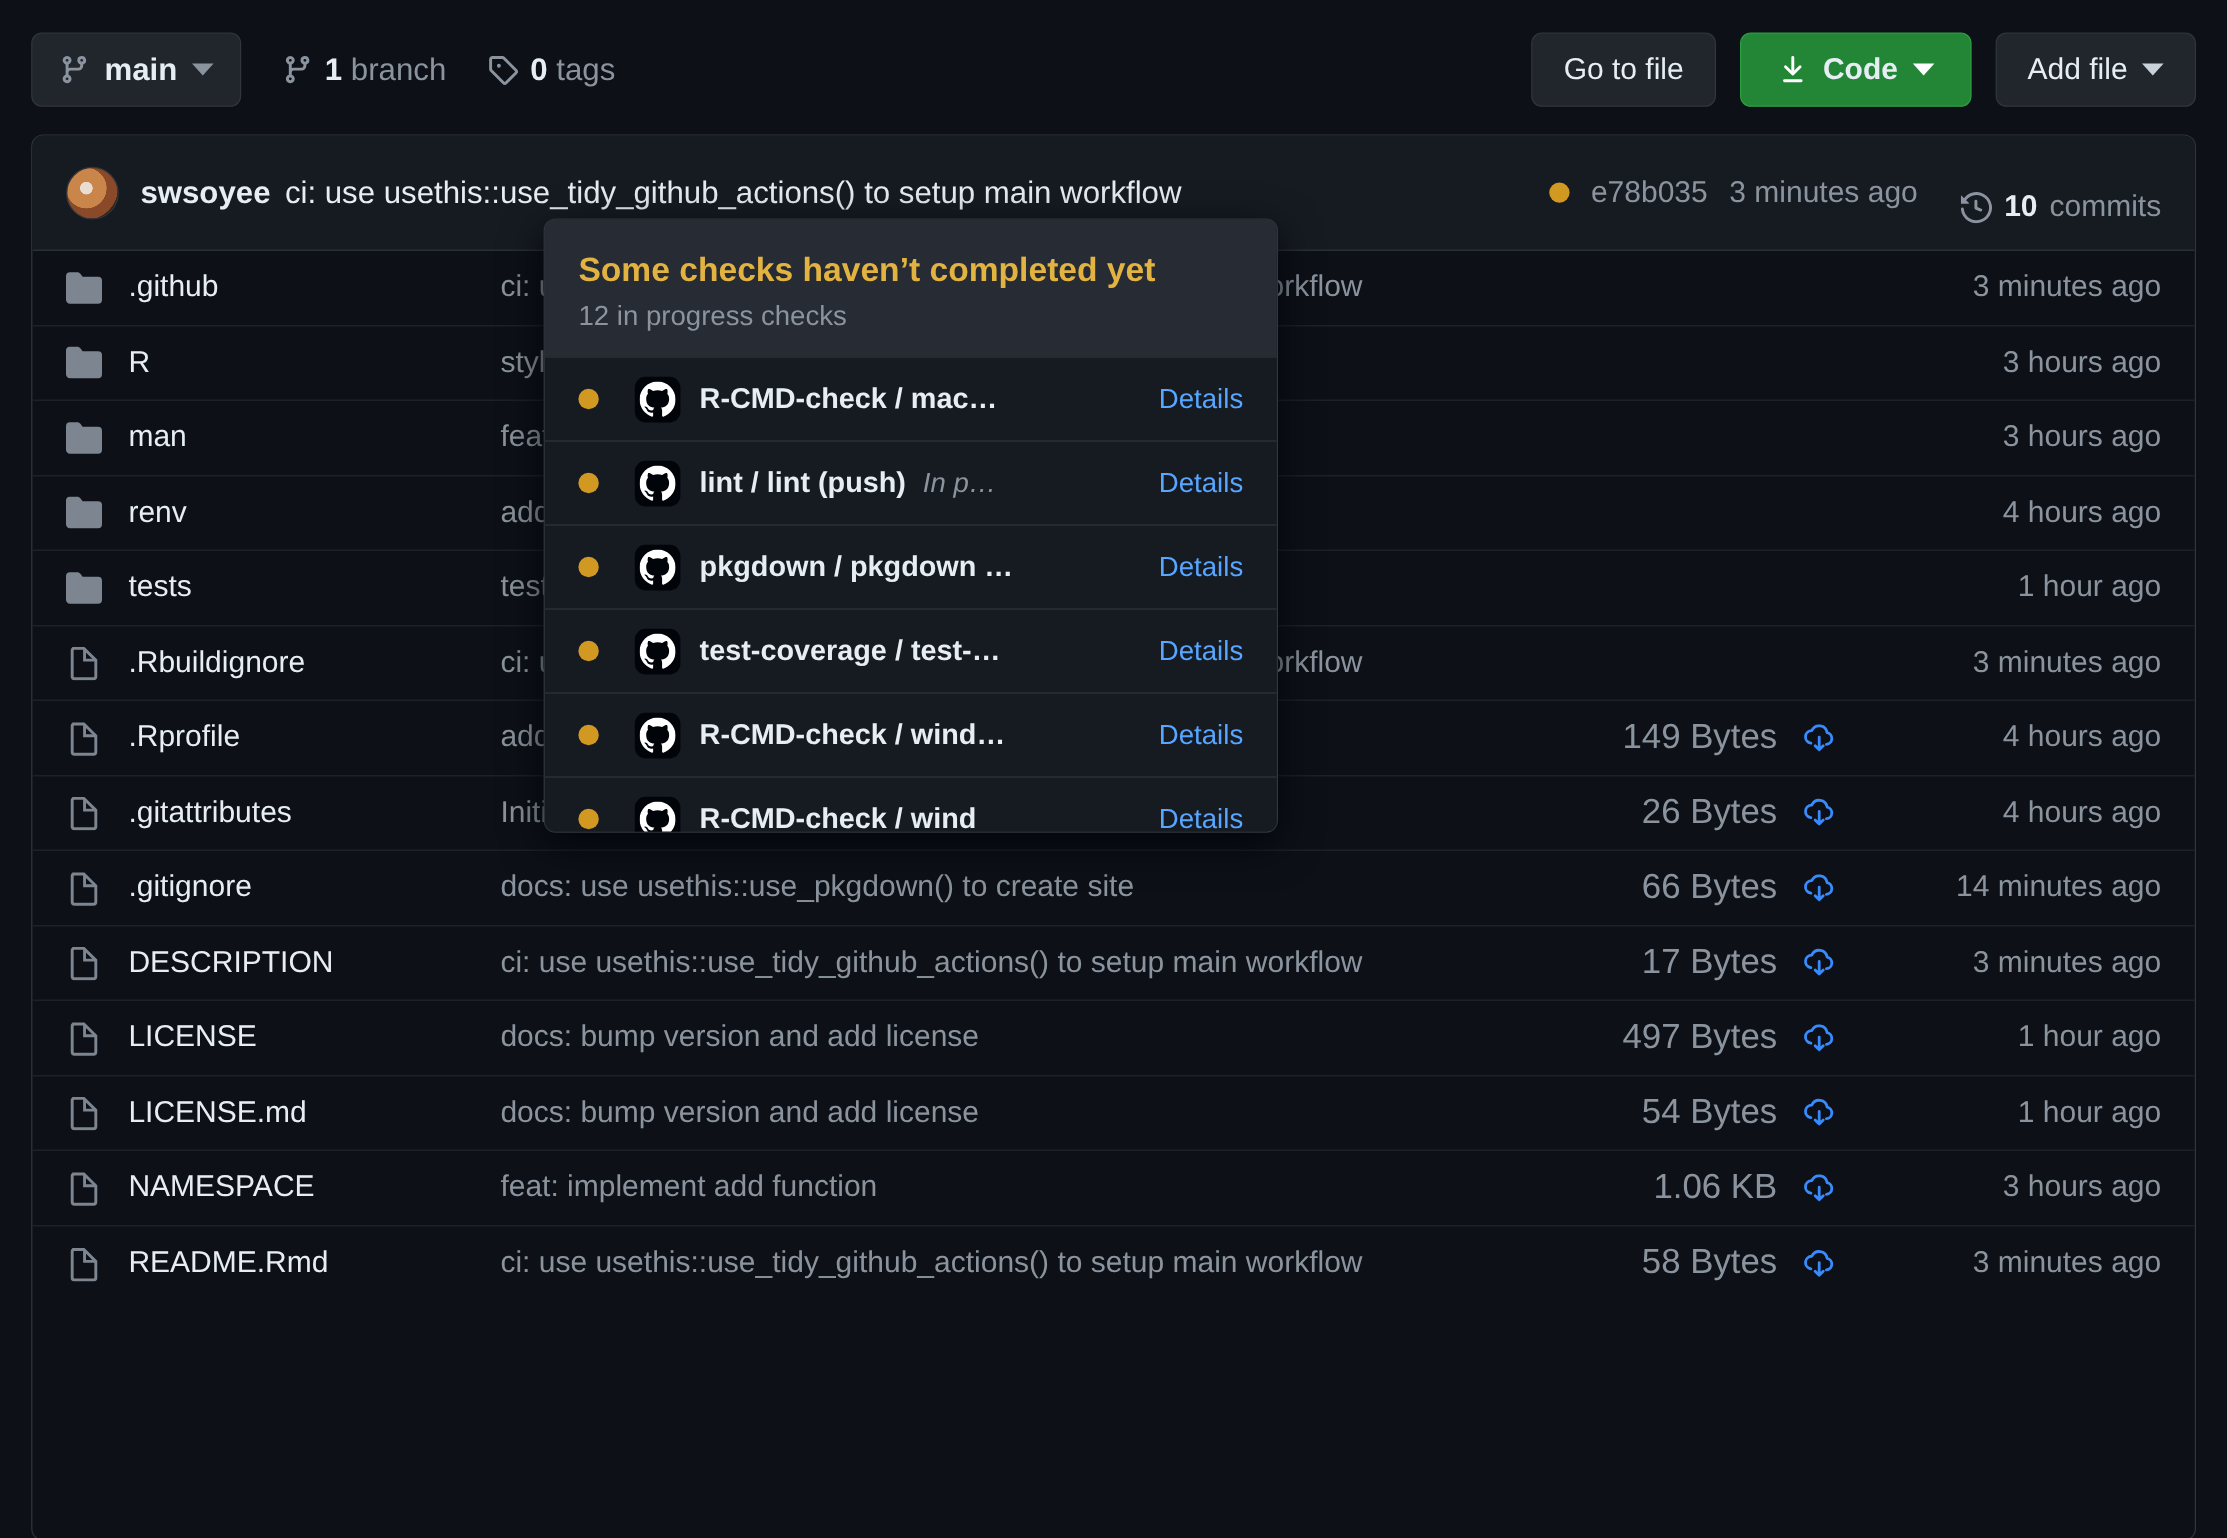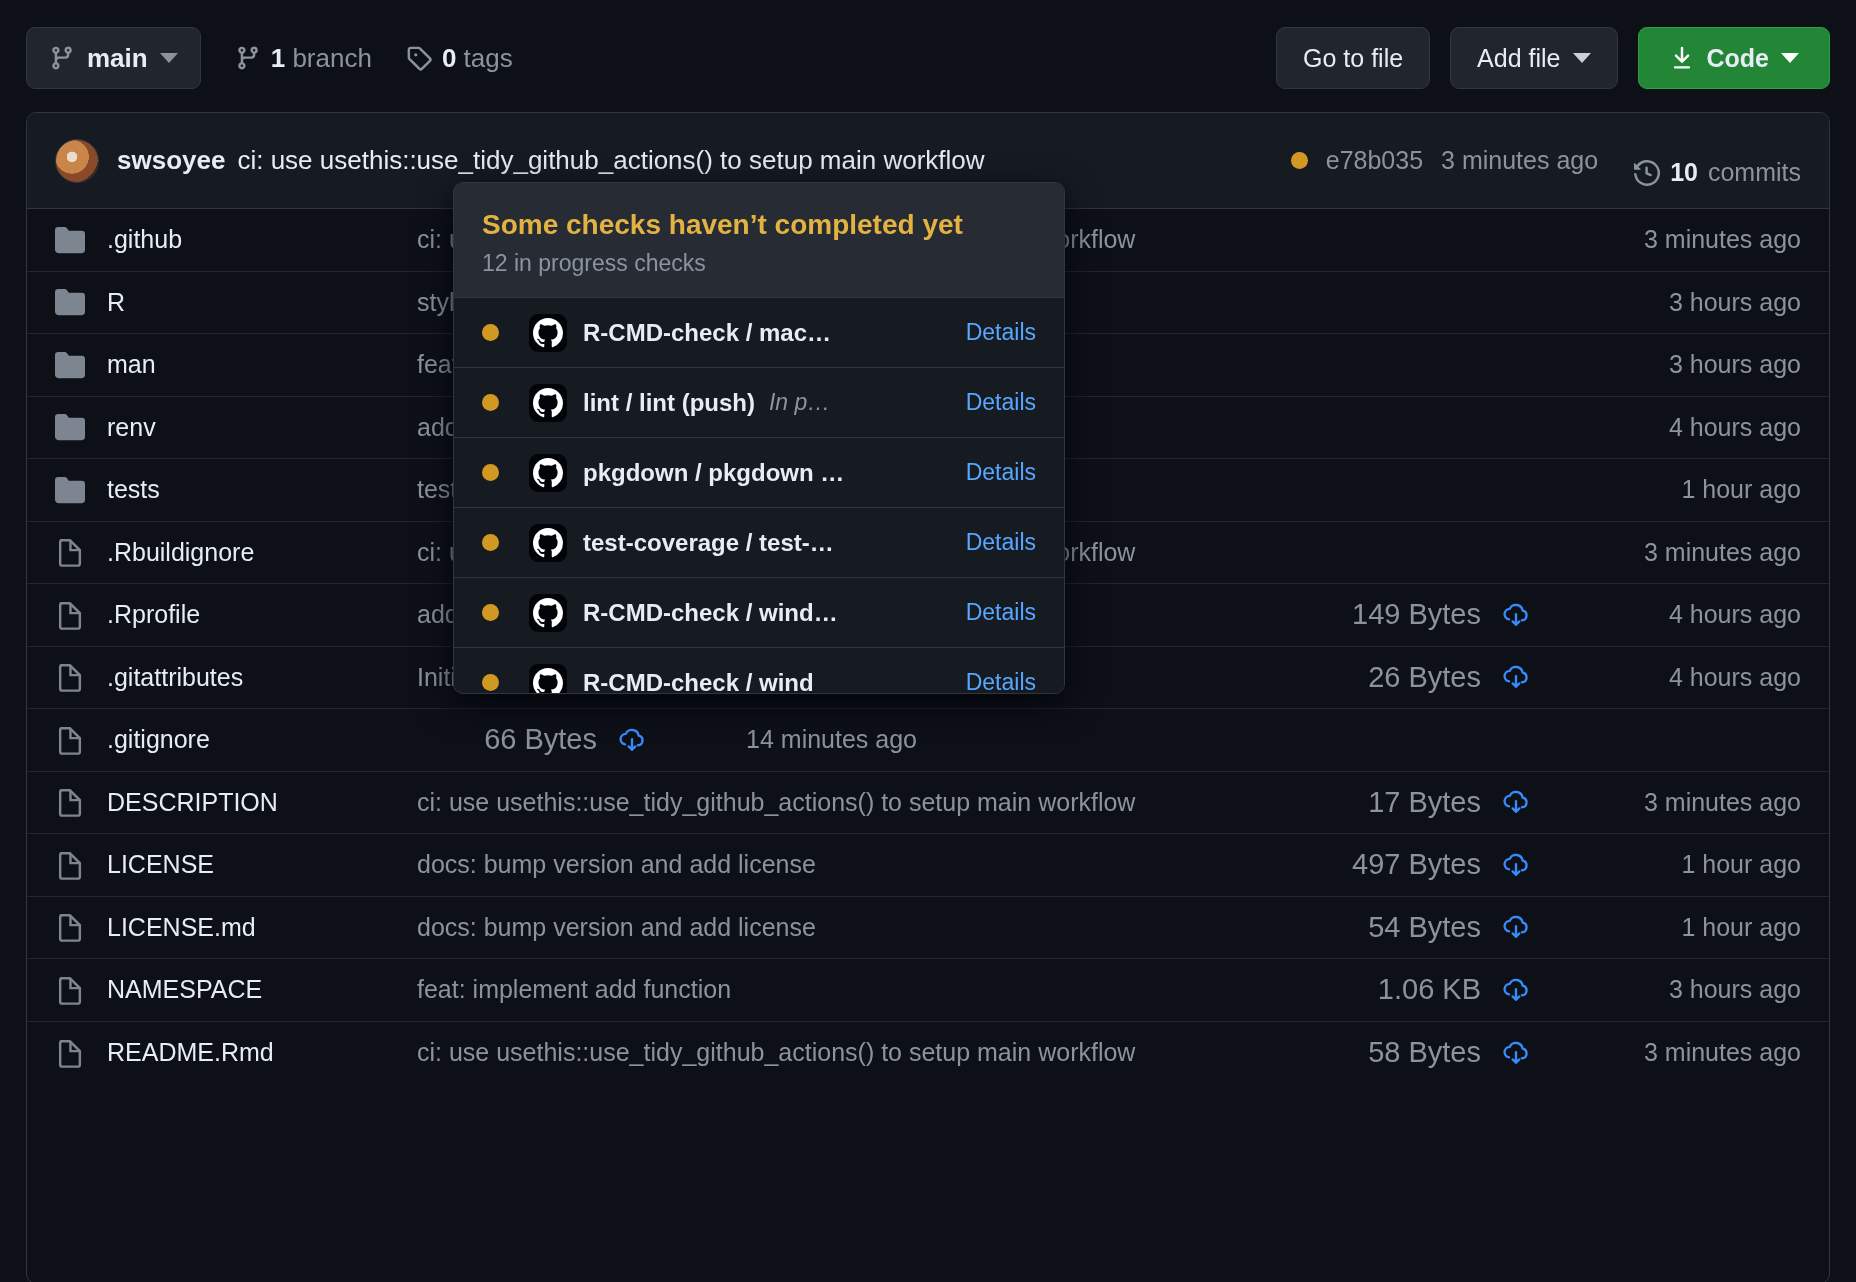--- a/index.html
+++ b/index.html
@@ -129,32 +129,32 @@
             <path d="M1 7.775V2.75C1 1.784 1.784 1 2.75 1h5.025c.464 0 .91.184 1.238.513l6.25 6.25a1.75 1.75 0 0 1 0 2.474l-5.026 5.026a1.75 1.75 0 0 1-2.474 0l-6.25-6.25A1.752 1.752 0 0 1 1 7.775Zm1.5 0c0 .066.026.13.073.177l6.25 6.25a.25.25 0 0 0 .354 0l5.025-5.025a.25.25 0 0 0 0-.354l-6.25-6.25a.25.25 0 0 0-.177-.073H2.75a.25.25 0 0 0-.25.25ZM6 5a1 1 0 1 1 0 2 1 1 0 0 1 0-2Z"></path>
           </svg>
       </span>
       <span><b>0</b><span> tags</span></span>
     </div>
 
     <div class="toolbar-right">
       <div class="btn">
         <span>Go to file</span>
       </div>
-      <div class="btn">
-        <span>Add file</span>
-        <span class="caret" style="color:#c9d1d9"></span>
-      </div>
       <div class="btn green">
         <span>
           <svg width="26" height="26" viewBox="0 0 16 16" fill="#ffffff">
               <path d="M7.47 10.78a.75.75 0 0 0 1.06 0l3.75-3.75a.75.75 0 0 0-1.06-1.06L8.75 8.44V1.75a.75.75 0 0 0-1.5 0v6.69L4.78 5.97a.75.75 0 0 0-1.06 1.06ZM3.75 13a.75.75 0 0 0 0 1.5h8.5a.75.75 0 0 0 0-1.5Z"></path>
             </svg>
         </span>
         <span>Code</span>
         <span class="caret" style="color:#ffffff"></span>
+      </div>
+      <div class="btn">
+        <span>Add file</span>
+        <span class="caret" style="color:#c9d1d9"></span>
       </div>
     </div>
   </div>
 
   <div class="filebox">
 
     <div class="commit-head">
       <div class="avatar"></div>
       <span class="commit-author">swsoyee</span>
       <span class="commit-msg">ci: use usethis::use_tidy_github_actions() to setup main workflow</span>
@@ -285,20 +285,21 @@
           <div class="cell-time">4 hours ago</div>
         </div>
         <div class="row">
           <div class="cell-icon">
             <svg width="30" height="30" viewBox="0 0 16 16" fill="none" stroke="#7d8590" stroke-width="1.3">
               <path d="M2.75 1.75h5.19L13.25 7v7.25a1 1 0 0 1-1 1H3.75a1 1 0 0 1-1-1V2.75a1 1 0 0 1 1-1Z"></path>
               <path d="M8.25 1.9V7h5.1"></path>
             </svg>
           </div>
           <div class="cell-name">.gitignore</div>
+          <div class="cell-msg">docs: use usethis::use_pkgdown() to create site</div>
           <div class="cell-size">66 Bytes</div>
           <div class="cell-lfs">
             <svg width="30" height="30" viewBox="0 0 16 16" fill="none" stroke="#388bfd" stroke-width="1.25" stroke-linecap="round" stroke-linejoin="round">
               <path d="M4.3 10.3a2.8 2.8 0 0 1 .4-5.57 3.6 3.6 0 0 1 6.83.93 2.6 2.6 0 0 1-.33 5.14"></path>
               <path d="M8 7.6v5.6m0 0L6.2 11.4M8 13.2l1.8-1.8"></path>
             </svg>
           </div>
           <div class="cell-time">14 minutes ago</div>
         </div>
         <div class="row">

